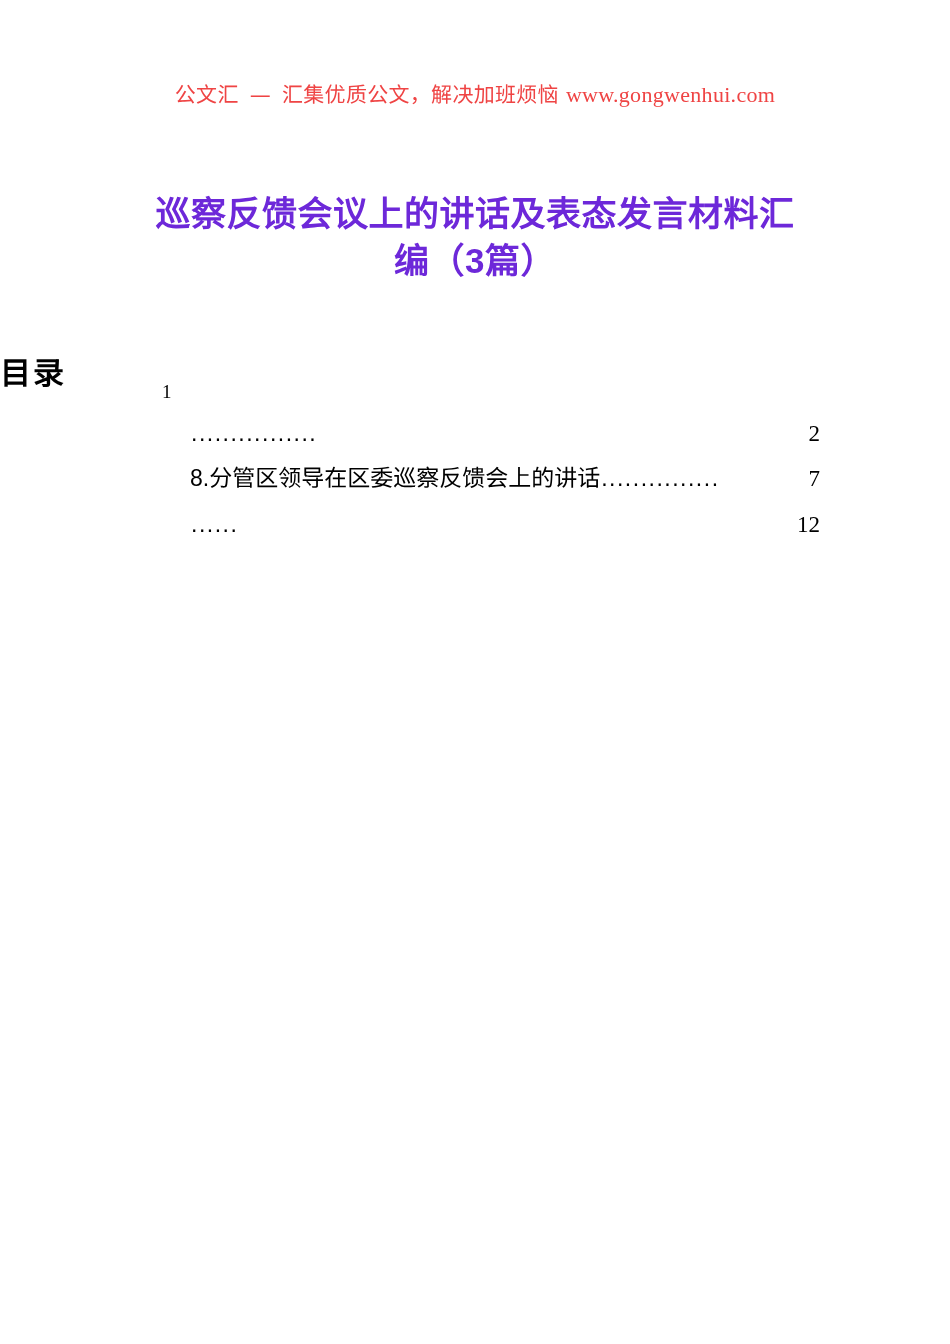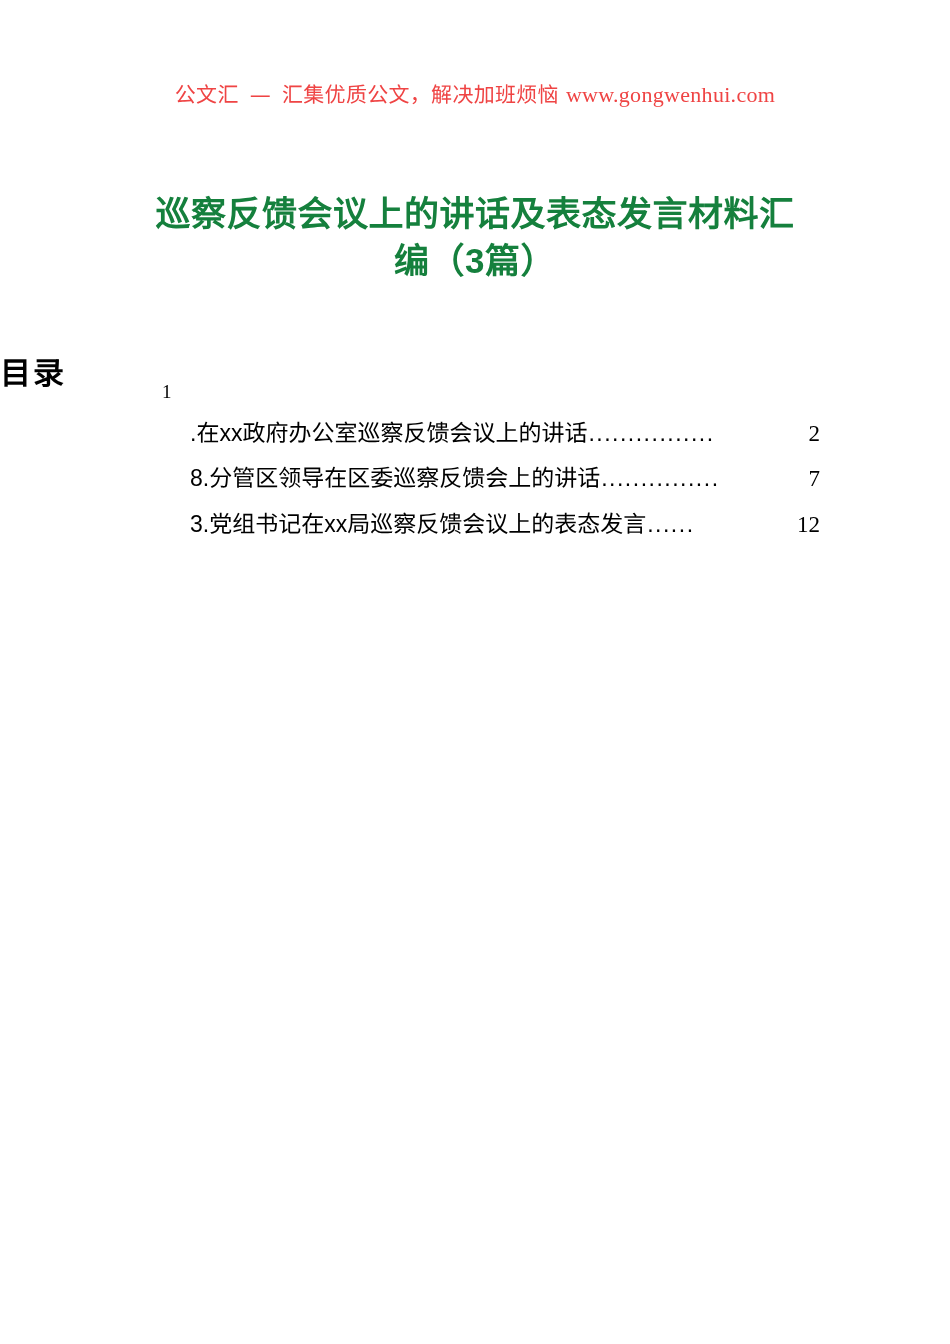--- a/index.html
+++ b/index.html
@@ -48,21 +48,21 @@
   .doc-title {
     position: absolute;
     top: 168px;
     left: 140px;
     width: 670px;
     text-align: center;
     font-size: 35px;
     font-weight: bold;
     line-height: 1.33;
     letter-spacing: 0.5px;
-    color: #15803d;
+    color: #6d28d9;
   }
 
   
   .toc-heading {
     position: absolute;
     top: 322px;
     left: 0;
     width: 950px;
     text-align: left;
     font-size: 31px;
@@ -124,32 +124,30 @@
 
   <h1 class="doc-title">巡察反馈会议上的讲话及表态发言材料汇编（3篇）</h1>
 
   <h2 class="toc-heading">目录</h2>
 
   <div class="toc">
 
     <div class="toc-orphan">1</div>
 
     <div class="toc-row">
-      <span class="label">.在xx政府办公室巡察反馈会议上的讲话</span>
       <span class="leader">................</span>
       <span class="page-num">2</span>
     </div>
 
     <div class="toc-row">
       <span class="label">8.分管区领导在区委巡察反馈会上的讲话</span>
       <span class="leader">...............</span>
       <span class="page-num">7</span>
     </div>
 
     <div class="toc-row">
-      <span class="label">3.党组书记在xx局巡察反馈会议上的表态发言</span>
       <span class="leader">......</span>
       <span class="page-num">12</span>
     </div>
 
   </div>
 
 </div>
 
 </body></html>

